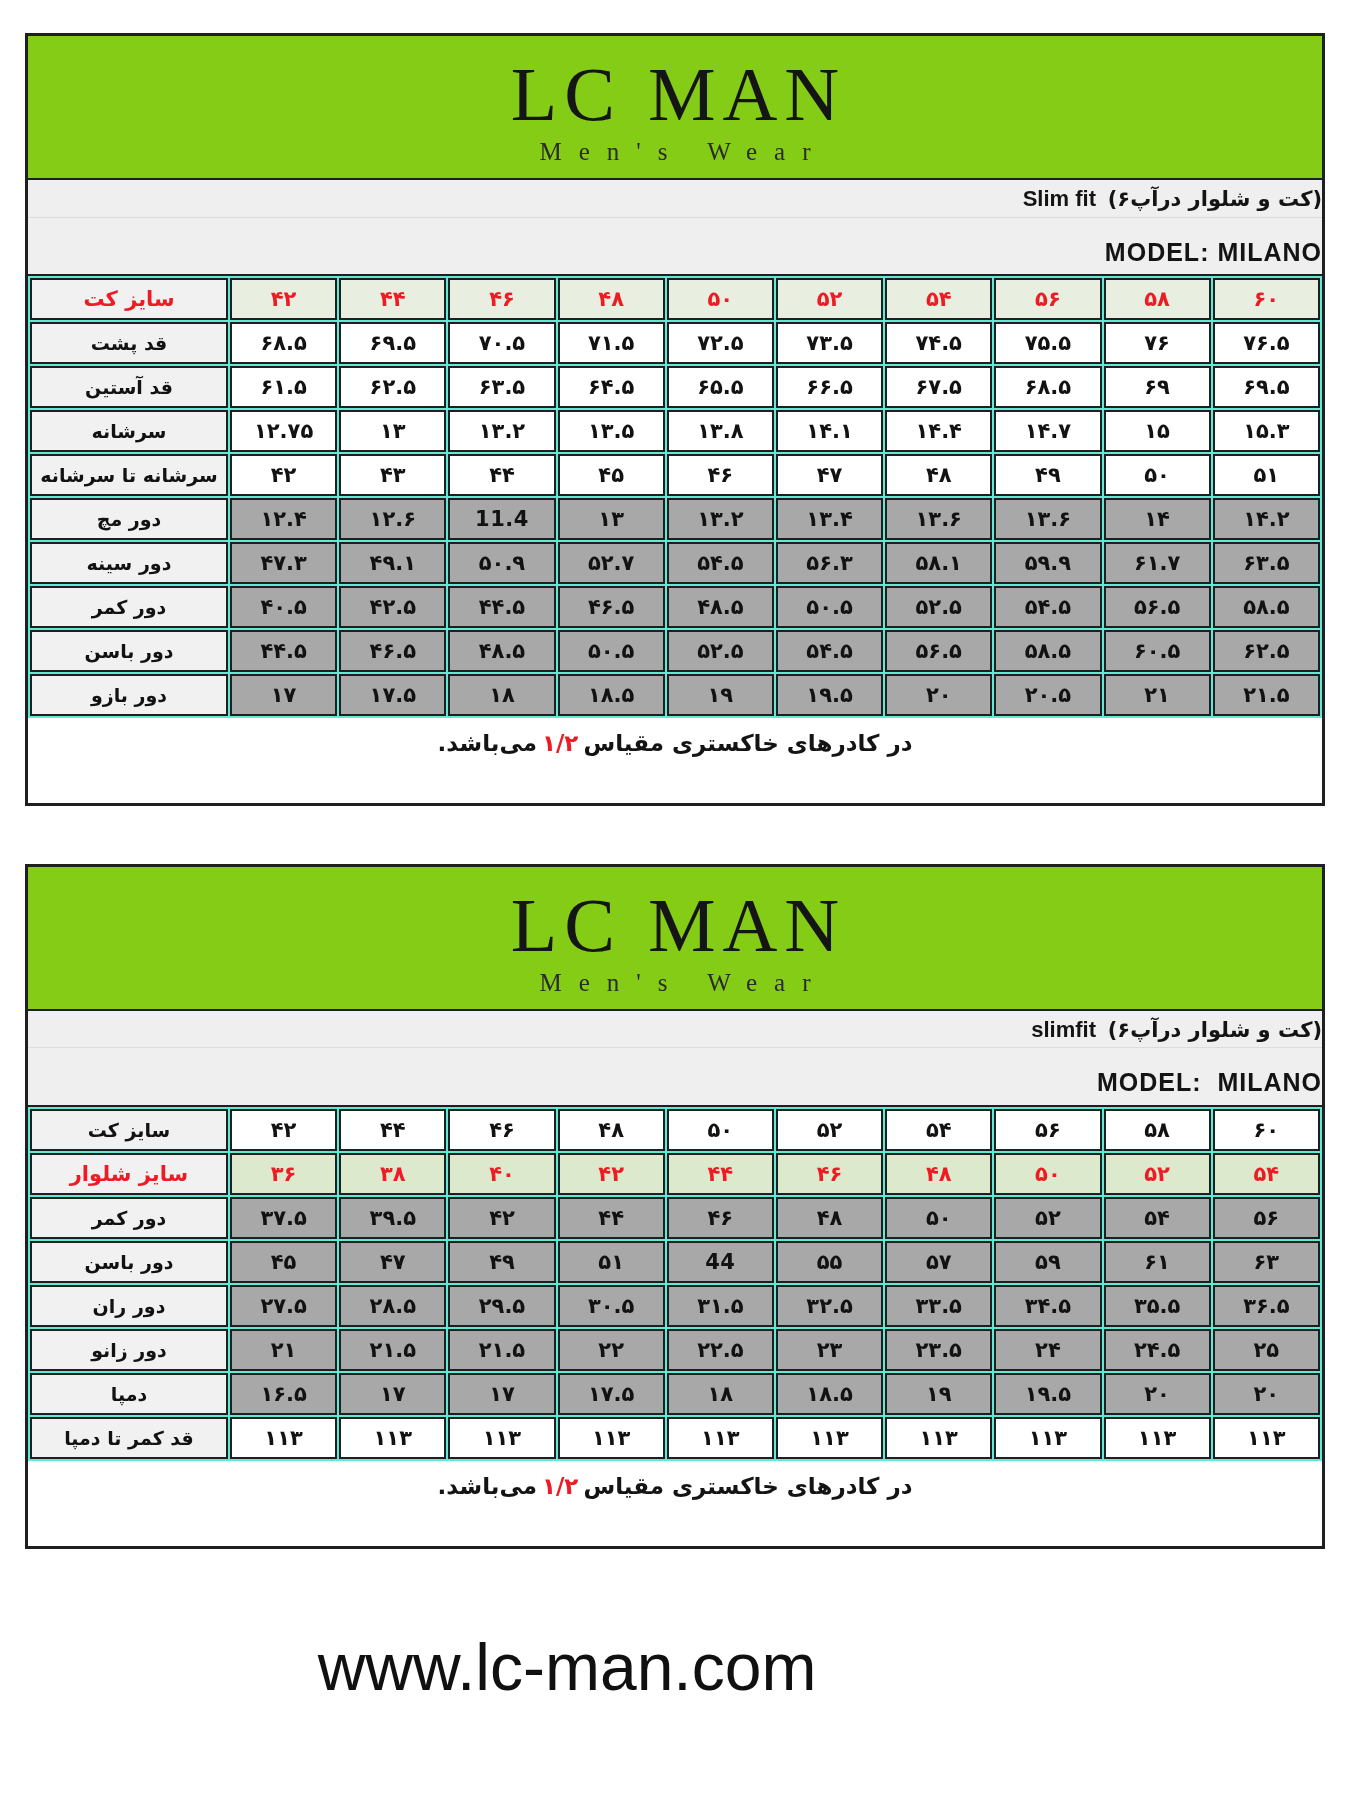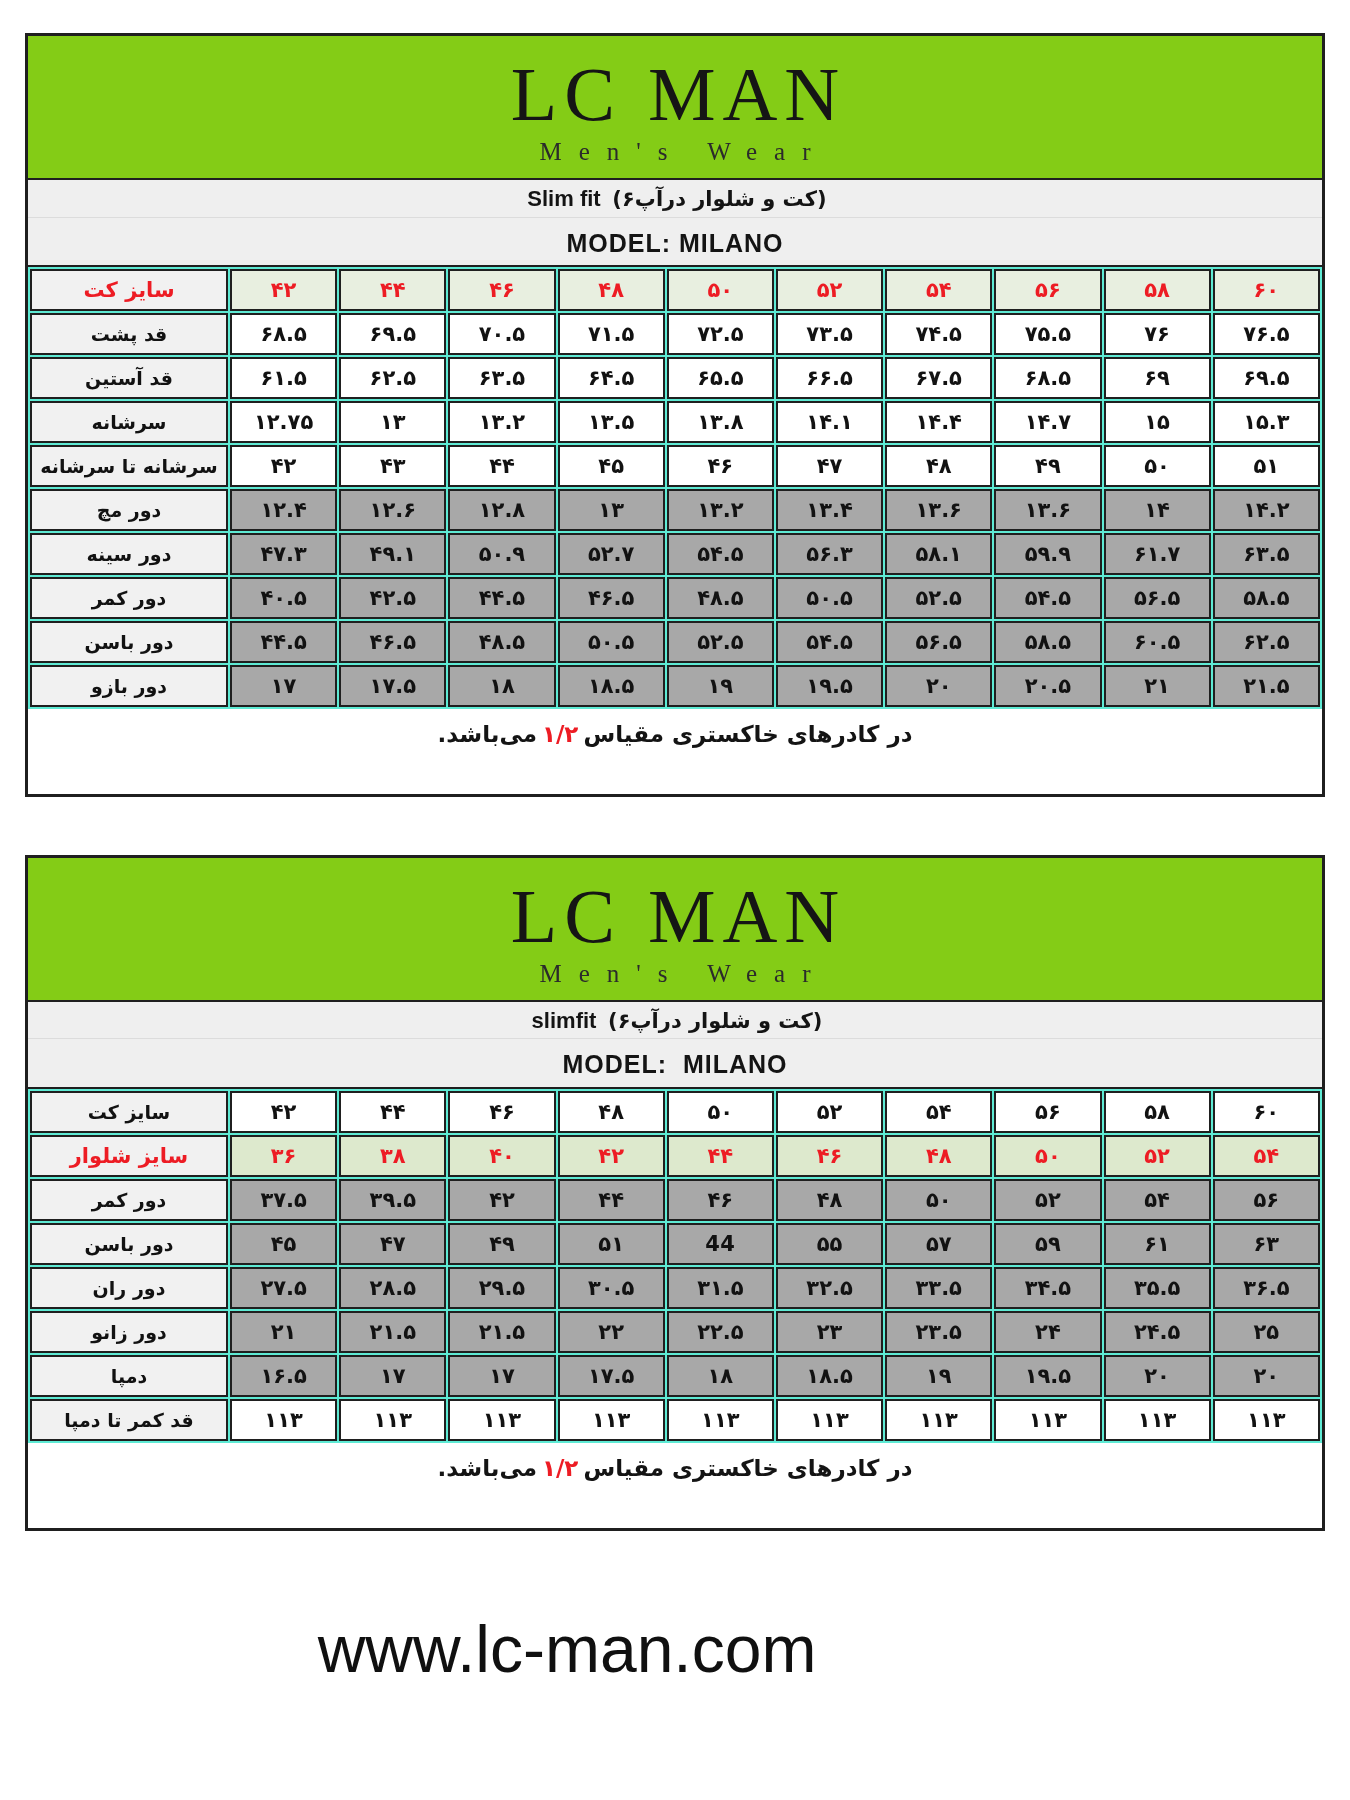--- a/index.html
+++ b/index.html
@@ -22,27 +22,27 @@
     color:#151515; font-weight:400;
   }
   .logo-sub {
     font-family:"Liberation Serif","DejaVu Serif",serif;
     font-size:25px; letter-spacing:17px; padding-left:17px; margin-top:6px;
     color:#2b2b2b;
   }
 
   
   .strips { border-top:2px solid var(--border,#1f1f1f); }
-  .strip { background:var(--strip-bg,#efefef); text-align:center; }
+  .strip { background:var(--strip-bg,#efefef); text-align:right; }
   .strip.sub { padding:5px 0 3px; font-size:22px; font-weight:bold; line-height:1.3; }
   .strip.sub .fa { font-size:21px; }
   .strip.sub .en { font-family:"Liberation Sans",sans-serif; margin:0 4px; }
   .strip.model {
     font-family:"Liberation Sans",sans-serif; white-space:pre;
-    padding:10px 0 6px; font-size:25px; font-weight:bold; letter-spacing:1px;
+    padding:19px 0 6px; font-size:25px; font-weight:bold; letter-spacing:1px;
     border-top:1px solid #dcdcdc; border-bottom:2px solid var(--border,#1f1f1f);
     line-height:1.25;
   }
 
   
   table.size-table {
     width:100%; table-layout:fixed; background:#5eead4;
     border-collapse:separate; border-spacing:2px;
   }
   col.c-lbl { width:198px; }
@@ -156,21 +156,21 @@
           <td class="val">۴۷</td>
           <td class="val">۴۸</td>
           <td class="val">۴۹</td>
           <td class="val">۵۰</td>
           <td class="val">۵۱</td>
         </tr>
         <tr class="shaded">
           <td class="lbl" dir="rtl">دور مچ</td>
           <td class="val">۱۲.۴</td>
           <td class="val">۱۲.۶</td>
-          <td class="val">۱۲.۸</td>
+          <td class="val">11.4</td>
           <td class="val">۱۳</td>
           <td class="val">۱۳.۲</td>
           <td class="val">۱۳.۴</td>
           <td class="val">۱۳.۶</td>
           <td class="val">۱۳.۶</td>
           <td class="val">۱۴</td>
           <td class="val">۱۴.۲</td>
         </tr>
         <tr class="shaded">
           <td class="lbl" dir="rtl">دور سینه</td>

